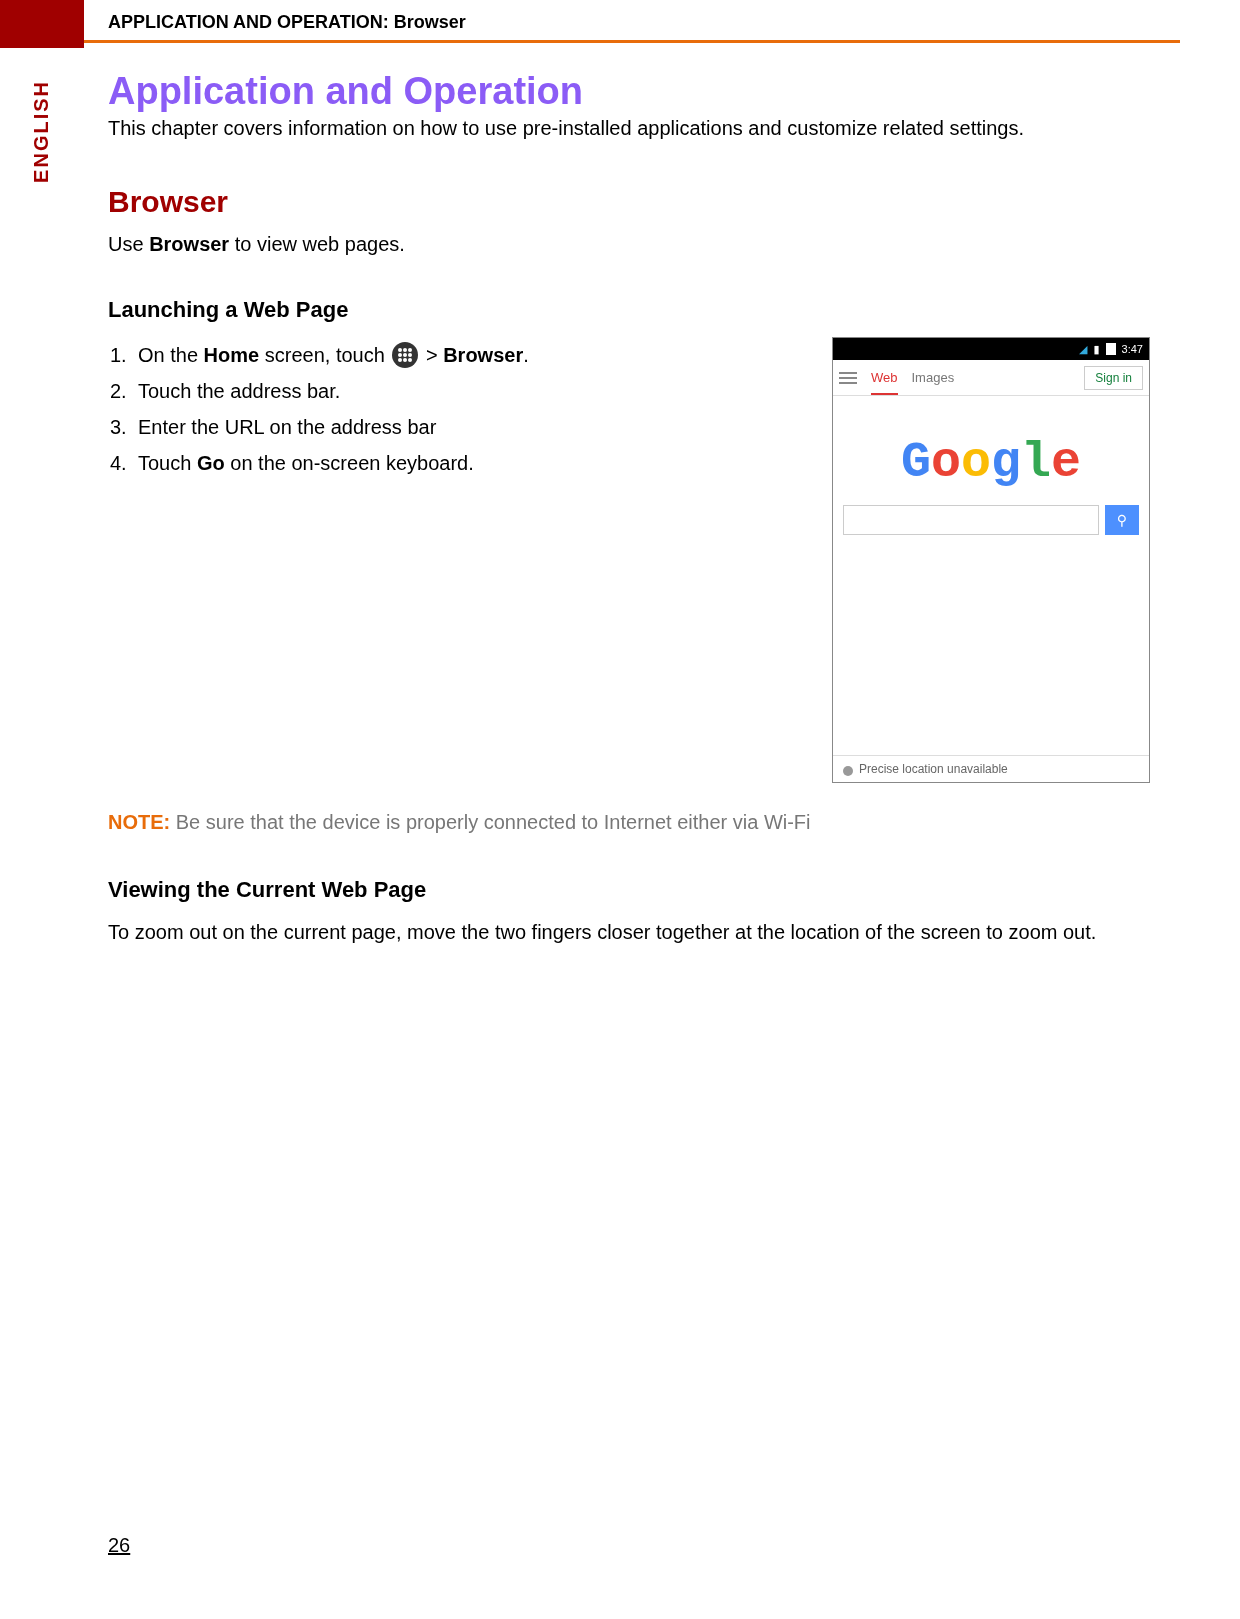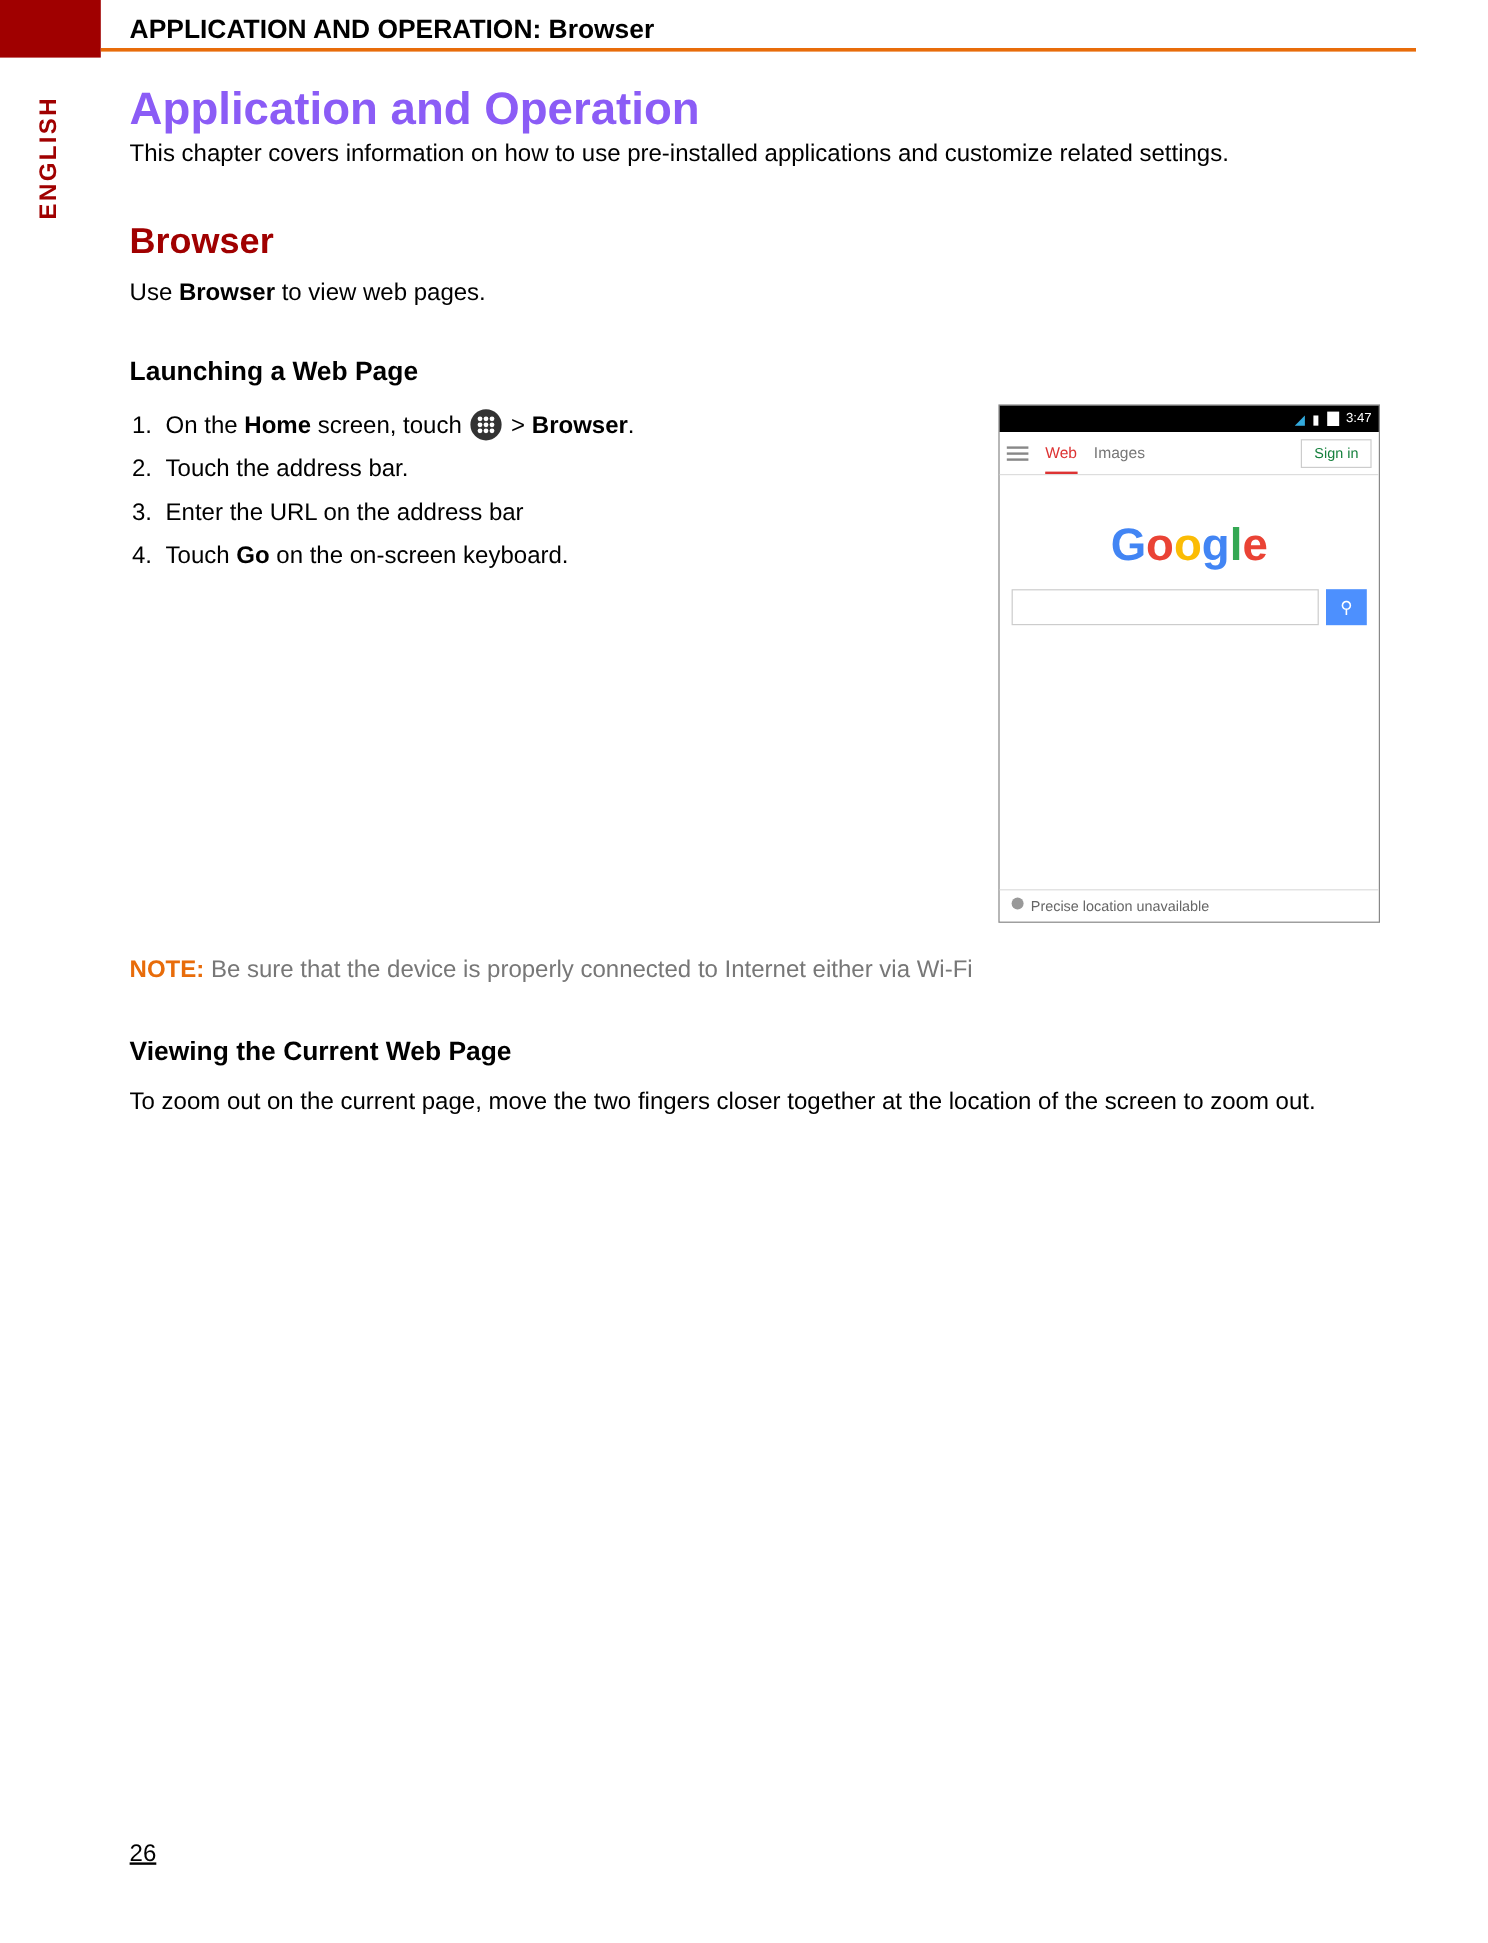--- a/index.html
+++ b/index.html
@@ -15,21 +15,21 @@
       position: absolute;
       top: 0; left: 0;
       width: 84px;
       height: 48px;
       background: #a00000;
     }
     .header-text {
       position: absolute;
       top: 12px;
       left: 108px;
-      font-size: 22px;
+      font-size: 18px;
       font-weight: bold;
       color: #000;
     }
     .orange-rule {
       position: absolute;
       top: 40px;
       left: 84px;
       right: 60px;
       height: 3px;
       background: #e86c0a;
@@ -180,23 +180,23 @@
       border: 1px solid #ccc;
       padding: 4px 10px;
       font-size: 12px;
       color: #15803d;
     }
     .phone .logo-row {
       text-align: center;
       padding: 38px 0 14px 0;
     }
     .phone .google-logo {
-      font-size: 38px;
-      font-weight: bold;
-      font-family: Liberation Sans, sans-serif;
+      font-size: 50px;
+      font-weight: bold;
+      font-family: Liberation Mono, monospace;
     }
     .g1 { color: #4285F4; }
     .g2 { color: #EA4335; }
     .g3 { color: #FBBC05; }
     .g4 { color: #4285F4; }
     .g5 { color: #34A853; }
     .g6 { color: #EA4335; }
     .phone .search-row {
       display: flex;
       padding: 0 10px 10px 10px;
@@ -219,21 +219,21 @@
     }
     .phone .spacer {
       height: 210px;
     }
     .phone .footer {
       border-top: 1px solid #ddd;
       padding: 6px 10px;
       font-size: 12px;
       color: #666;
       display: flex;
-      align-items: flex-start;
+      align-items: flex-end;
       gap: 6px;
     }
     .phone .loc-dot {
       width: 10px; height: 10px;
       border-radius: 50%;
       background: #999;
     }
     .note-row {
       font-size: 20px;
       line-height: 1.5;

